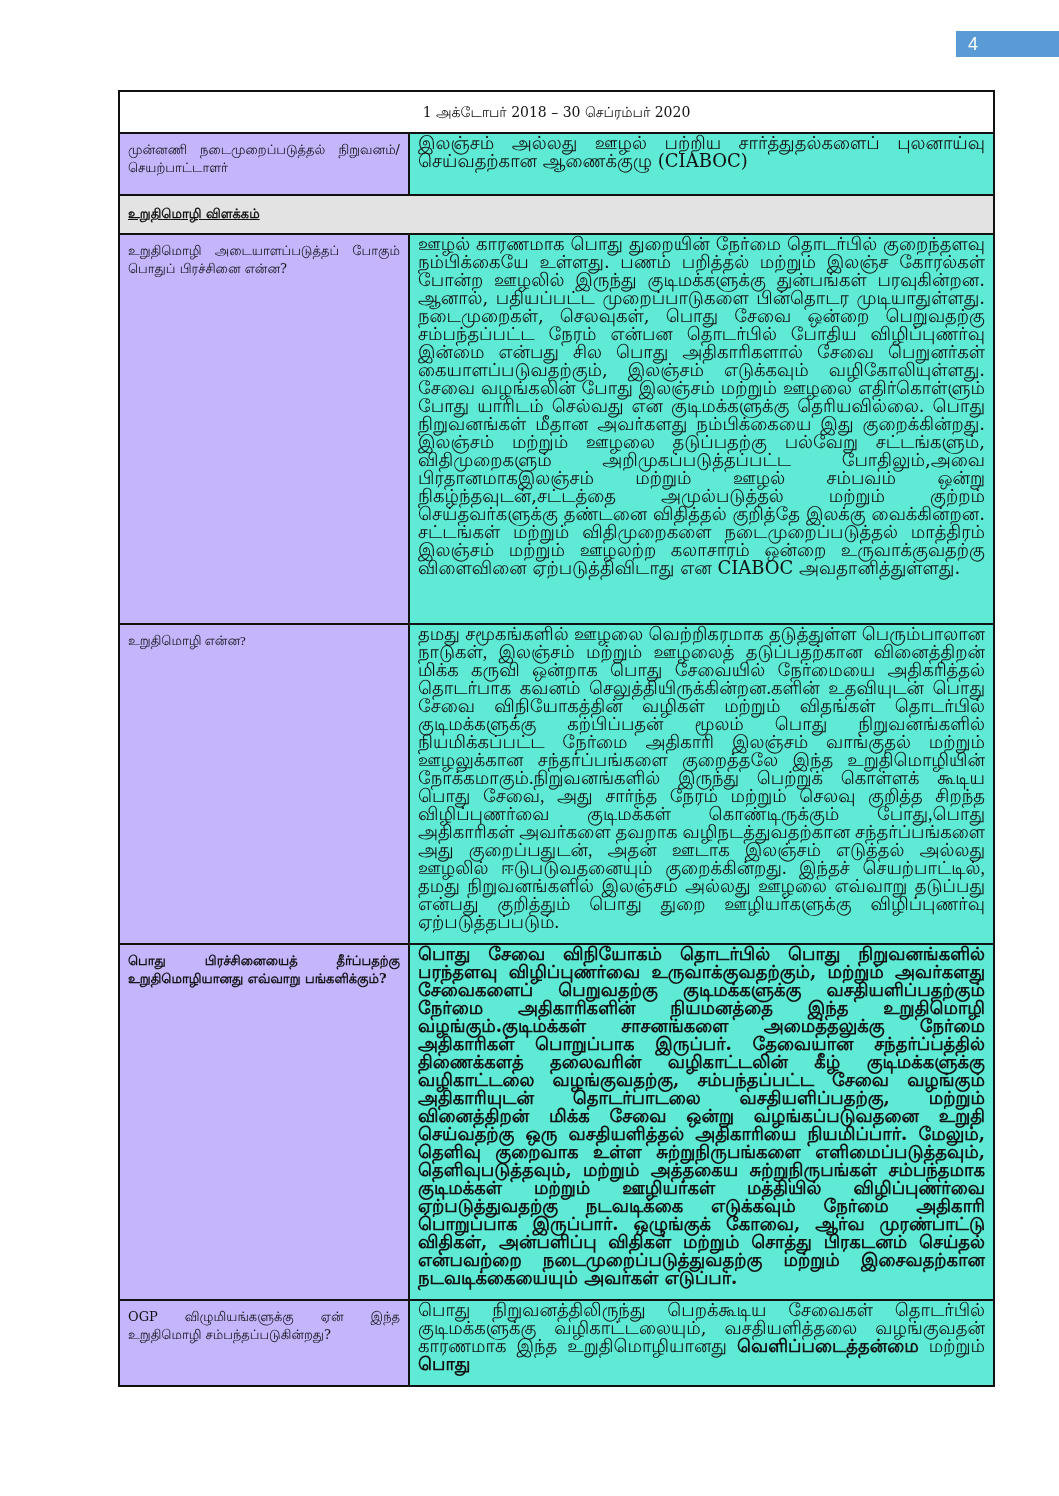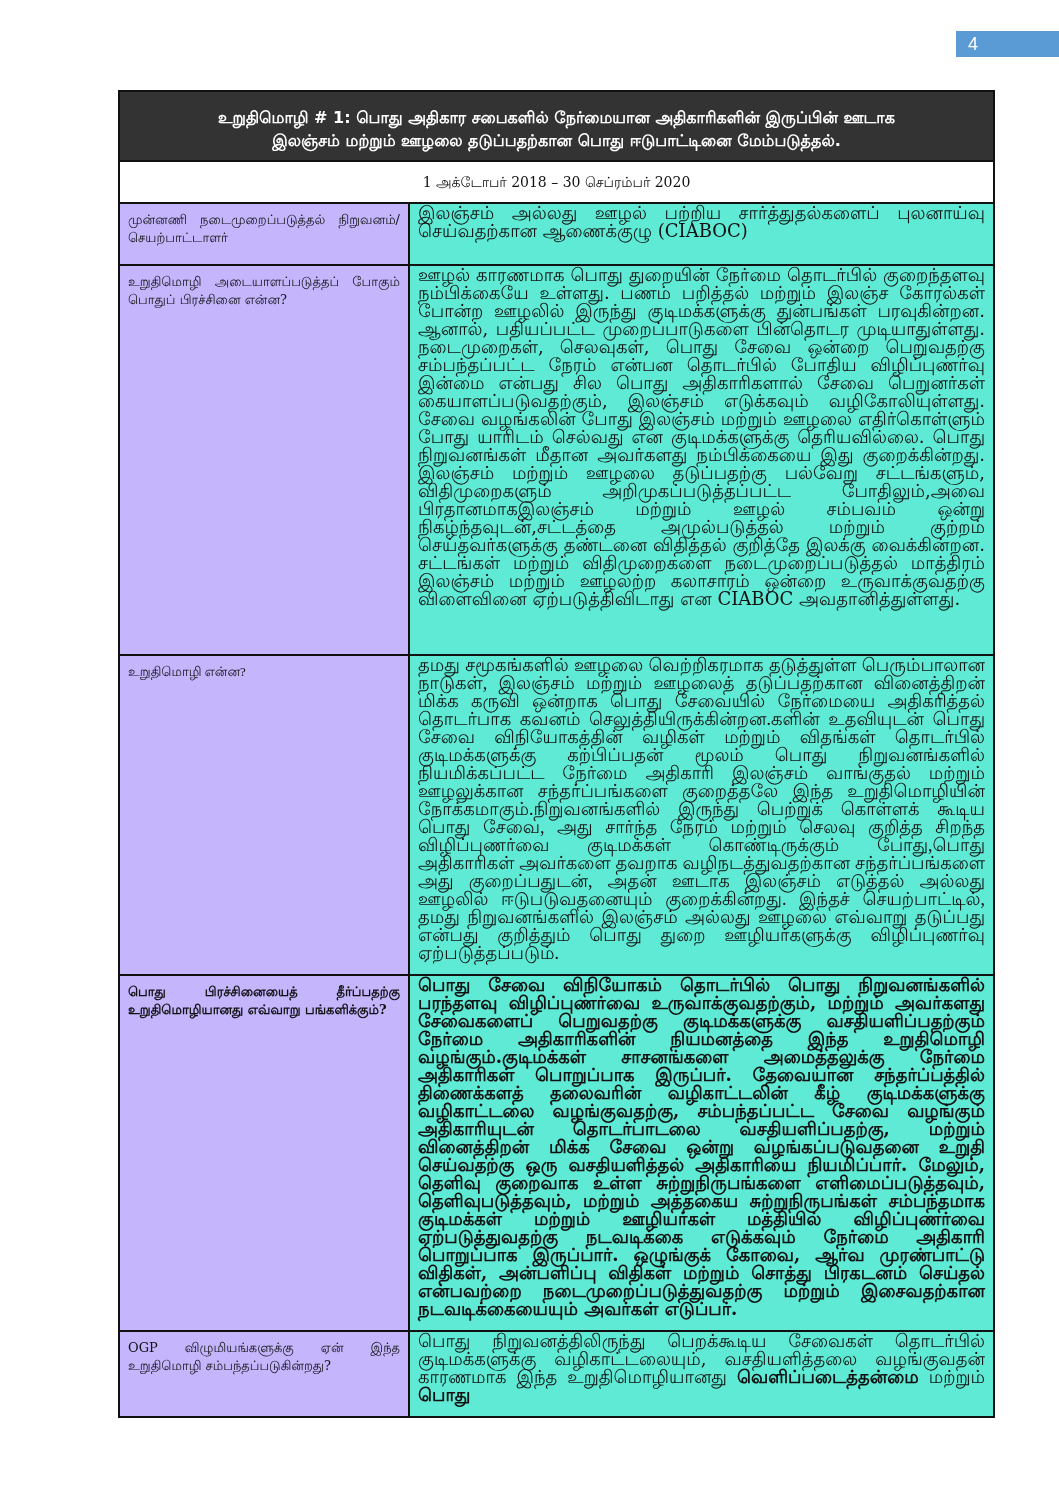--- a/index.html
+++ b/index.html
@@ -91,32 +91,31 @@
 <div class="page-num">
   <span>4</span>
 </div>
 
 <table class="commit">
   <colgroup>
       <col style="width:290px">
       <col style="width:585px">
     </colgroup>
   <tbody>
-      <tr>
-    <td colspan="2" class="hdr">
-      <div>உறுதிமொழி # 1:   பொது அதிகார சபைகளில் நேர்மையான அதிகாரிகளின் இருப்பின் ஊடாக</div>
-      <div>இலஞ்சம் மற்றும் ஊழலை தடுப்பதற்கான பொது ஈடுபாட்டினை மேம்படுத்தல்.</div>
-    </td>
-  </tr>
   <tr>
     <td colspan="2" class="date">1 அக்டோபர் 2018 – 30 செப்ரம்பர் 2020</td>
   </tr>
   <tr class="r-agency">
     <td class="lbl">முன்னணி நடைமுறைப்படுத்தல் நிறுவனம்/செயற்பாட்டாளர்</td>
     <td class="val">இலஞ்சம் அல்லது ஊழல் பற்றிய சார்த்துதல்களைப் புலனாய்வு செய்வதற்கான ஆணைக்குழு (CIABOC)</td>
+  </tr>
+  <tr>
+    <td colspan="2" class="section">
+      <span>உறுதிமொழி விளக்கம்</span>
+    </td>
   </tr>
   <tr class="r-problem">
     <td class="lbl">உறுதிமொழி அடையாளப்படுத்தப் போகும் பொதுப் பிரச்சினை என்ன?</td>
     <td class="val">ஊழல் காரணமாக பொது துறையின் நேர்மை தொடர்பில் குறைந்தளவு நம்பிக்கையே உள்ளது. பணம் பறித்தல் மற்றும் இலஞ்ச கோரல்கள் போன்ற ஊழலில் இருந்து குடிமக்களுக்கு துன்பங்கள் பரவுகின்றன. ஆனால், பதியப்பட்ட முறைப்பாடுகளை பின்தொடர முடியாதுள்ளது. நடைமுறைகள், செலவுகள், பொது சேவை ஒன்றை பெறுவதற்கு சம்பந்தப்பட்ட நேரம் என்பன தொடர்பில் போதிய விழிப்புணர்வு இன்மை என்பது சில பொது அதிகாரிகளால் சேவை பெறுனர்கள் கையாளப்படுவதற்கும், இலஞ்சம் எடுக்கவும் வழிகோலியுள்ளது. சேவை வழங்கலின் போது இலஞ்சம் மற்றும் ஊழலை எதிர்கொள்ளும் போது யாரிடம் செல்வது என குடிமக்களுக்கு தெரியவில்லை. பொது நிறுவனங்கள் மீதான அவர்களது நம்பிக்கையை இது குறைக்கின்றது. இலஞ்சம் மற்றும் ஊழலை தடுப்பதற்கு பல்வேறு சட்டங்களும், விதிமுறைகளும் அறிமுகப்படுத்தப்பட்ட போதிலும்,அவை பிரதானமாகஇலஞ்சம் மற்றும் ஊழல் சம்பவம் ஒன்று நிகழ்ந்தவுடன்,சட்டத்தை அமுல்படுத்தல் மற்றும் குற்றம் செய்தவர்களுக்கு தண்டனை விதித்தல் குறித்தே இலக்கு வைக்கின்றன. சட்டங்கள் மற்றும் விதிமுறைகளை நடைமுறைப்படுத்தல் மாத்திரம் இலஞ்சம் மற்றும் ஊழலற்ற கலாசாரம் ஒன்றை உருவாக்குவதற்கு விளைவினை ஏற்படுத்திவிடாது என CIABOC அவதானித்துள்ளது.</td>
   </tr>
   <tr class="r-commit">
     <td class="lbl">உறுதிமொழி என்ன?</td>
     <td class="val">தமது சமூகங்களில் ஊழலை வெற்றிகரமாக தடுத்துள்ள பெரும்பாலான நாடுகள், இலஞ்சம் மற்றும் ஊழலைத் தடுப்பதற்கான வினைத்திறன் மிக்க கருவி ஒன்றாக பொது சேவையில் நேர்மையை அதிகரித்தல் தொடர்பாக கவனம் செலுத்தியிருக்கின்றன.களின் உதவியுடன் பொது சேவை விநியோகத்தின் வழிகள் மற்றும் விதங்கள் தொடர்பில் குடிமக்களுக்கு கற்பிப்பதன் மூலம் பொது நிறுவனங்களில் நியமிக்கப்பட்ட நேர்மை அதிகாரி இலஞ்சம் வாங்குதல் மற்றும் ஊழலுக்கான சந்தர்ப்பங்களை குறைத்தலே இந்த உறுதிமொழியின் நோக்கமாகும்.நிறுவனங்களில் இருந்து பெற்றுக் கொள்ளக் கூடிய பொது சேவை, அது சார்ந்த நேரம் மற்றும் செலவு குறித்த சிறந்த விழிப்புணர்வை குடிமக்கள் கொண்டிருக்கும் போது,பொது அதிகாரிகள் அவர்களை தவறாக வழிநடத்துவதற்கான சந்தர்ப்பங்களை அது குறைப்பதுடன், அதன் ஊடாக இலஞ்சம் எடுத்தல் அல்லது ஊழலில் ஈடுபடுவதனையும் குறைக்கின்றது. இந்தச் செயற்பாட்டில், தமது நிறுவனங்களில் இலஞ்சம் அல்லது ஊழலை எவ்வாறு தடுப்பது என்பது குறித்தும் பொது துறை ஊழியர்களுக்கு விழிப்புணர்வு ஏற்படுத்தப்படும்.</td>
   </tr>
   <tr class="r-contrib">

